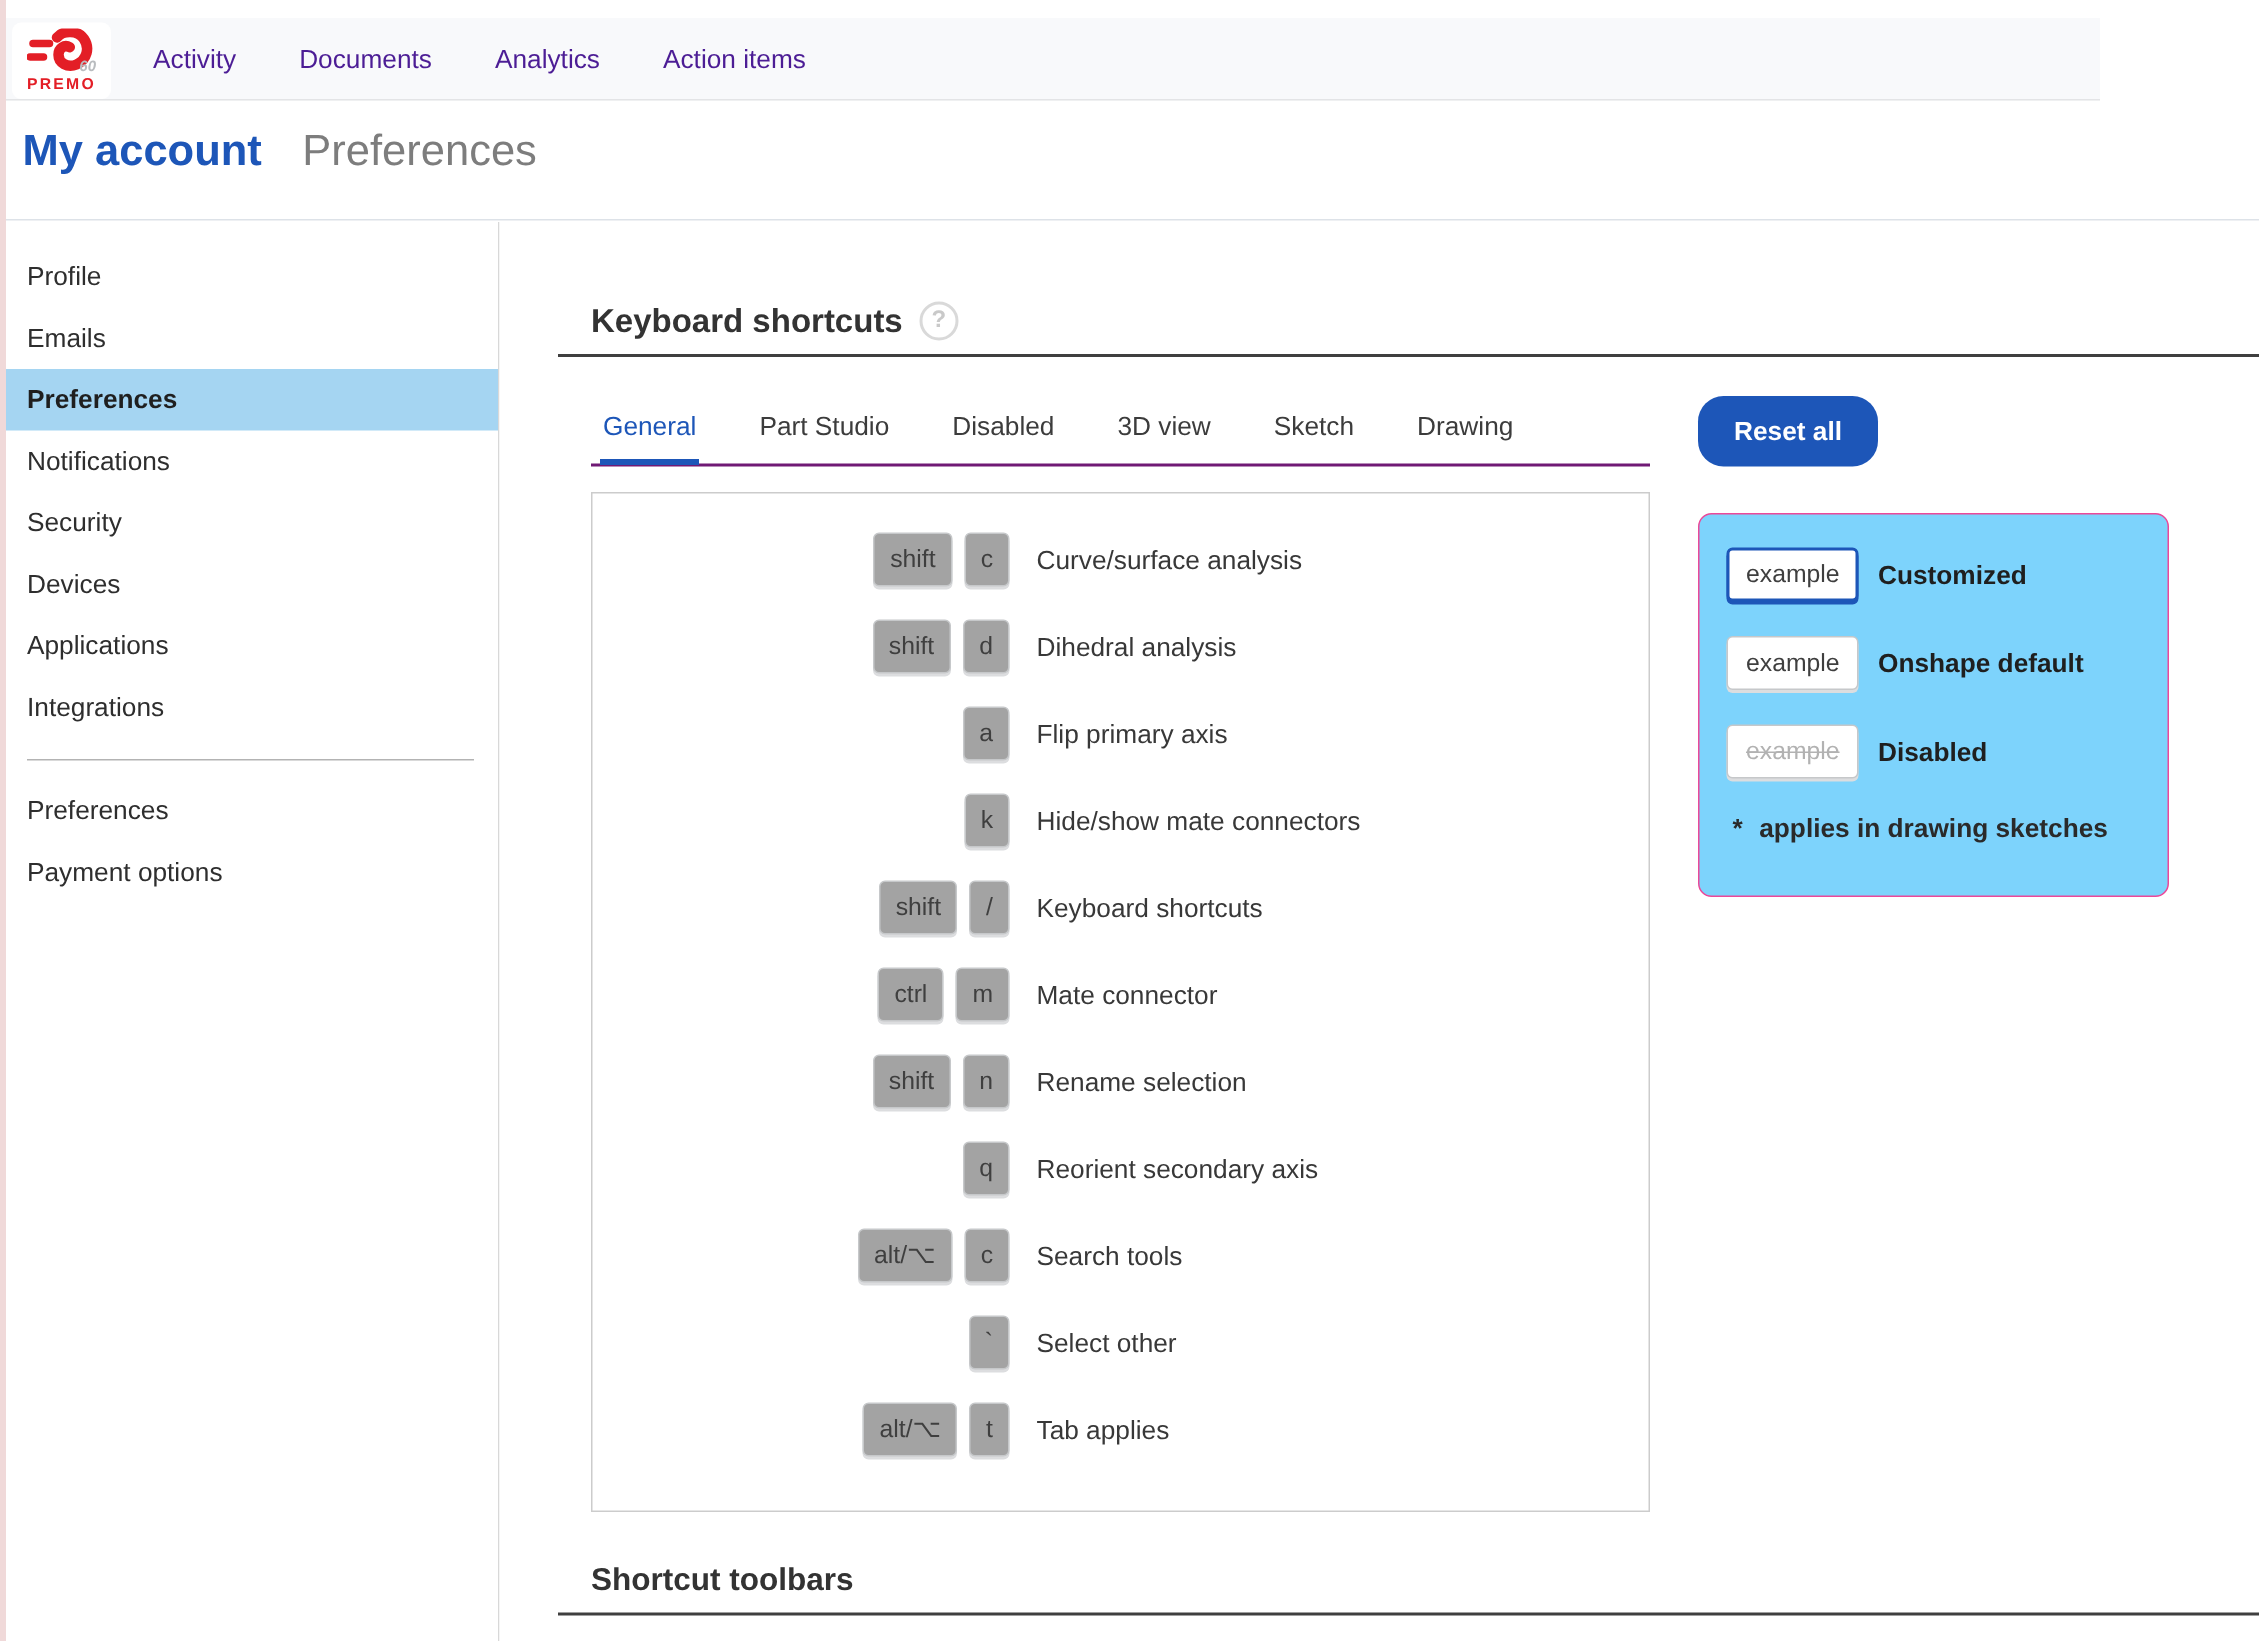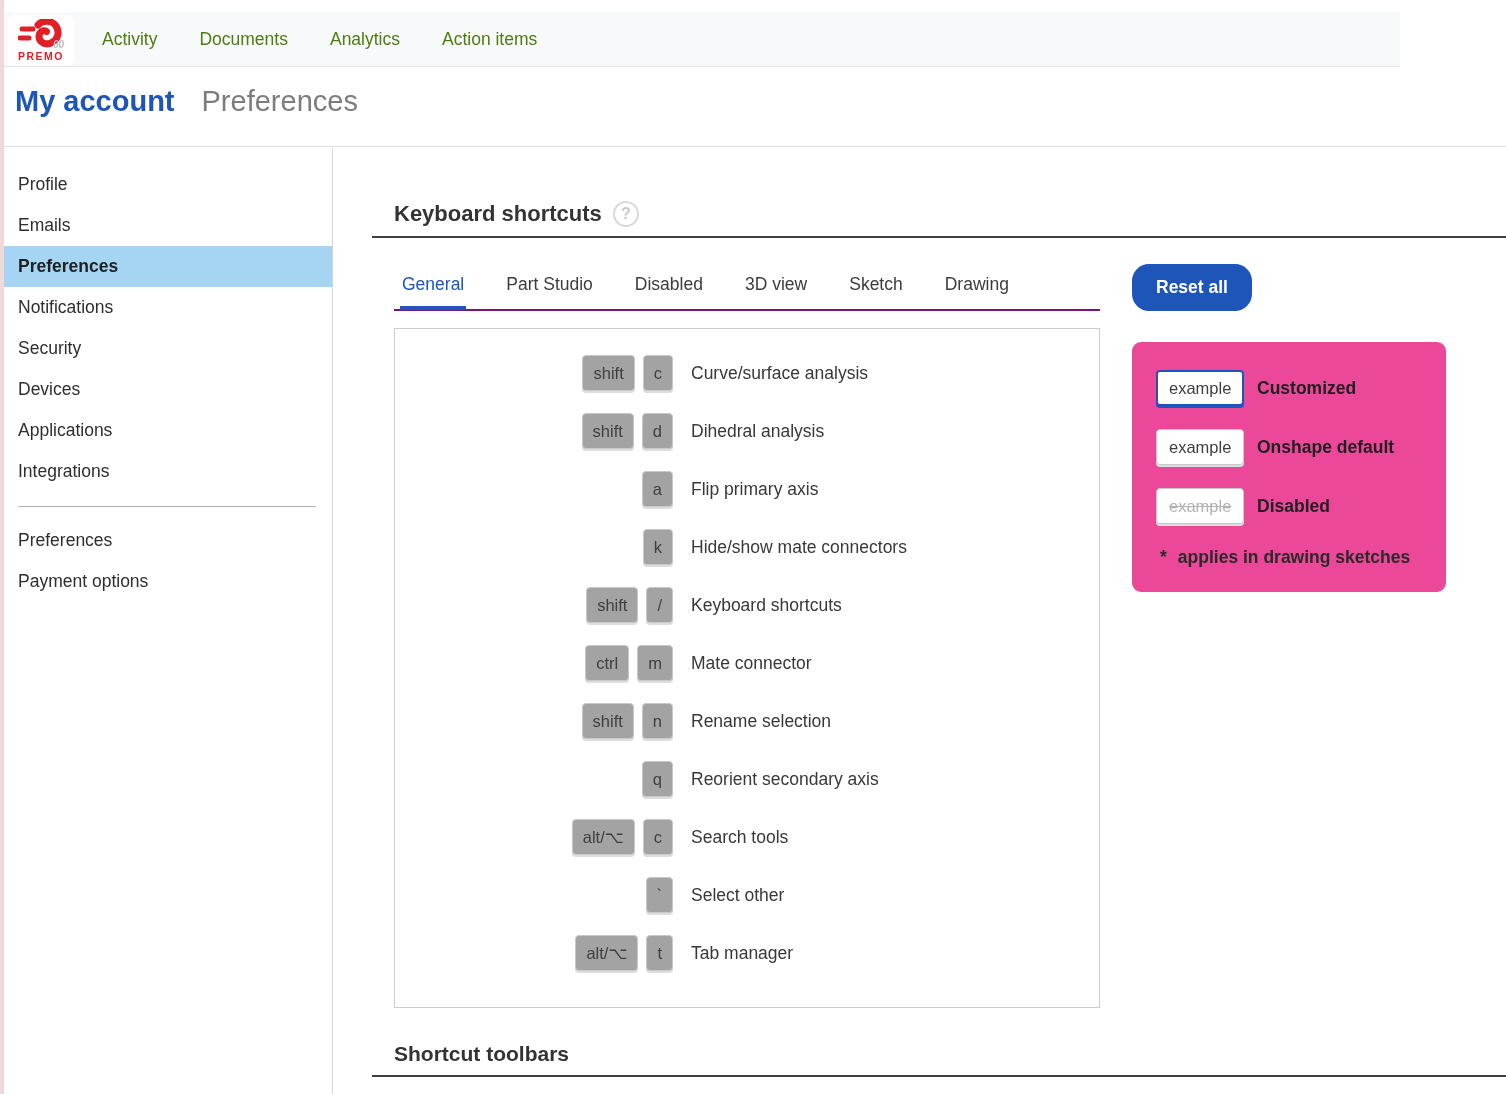--- a/index.html
+++ b/index.html
@@ -20,21 +20,21 @@
 
   
   .topbar{position:absolute;left:0;top:12px;width:1400px;height:55px;background:var(--topbar-bg);
     border-bottom:1px solid #e3e4e6;display:flex;align-items:center;z-index:10;}
   .logo-tile{width:66px;height:51px;background:#fff;border-radius:6px;margin-left:8px;margin-top:2px;
     display:flex;flex-direction:column;align-items:center;justify-content:center;cursor:pointer;position:relative;}
   .logo-tile svg{display:block;}
   .logo-word{color:var(--brand-red);font-weight:700;font-size:10.5px;letter-spacing:1.5px;line-height:10px;margin-top:-2px;}
   .logo-badge{position:absolute;right:10px;top:24px;font-size:10px;color:#b9bcbf;font-style:italic;font-weight:700;}
   .nav{display:flex;gap:42px;margin-left:28px;align-items:center;}
-  .nav a{font-size:17.5px;color:#4d7c0f;text-decoration:none;cursor:pointer;}
+  .nav a{font-size:17.5px;color:#4c1d95;text-decoration:none;cursor:pointer;}
 
   
   .page-header{position:absolute;left:0;top:56px;width:1506px;height:91px;background:#fff;
     border-bottom:1px solid #dde2e8;display:flex;align-items:center;padding-left:15px;}
   .page-header .acct{color:var(--accent-blue);font-size:29px;font-weight:700;cursor:pointer;}
   .page-header .sub{color:#7d7d7d;font-size:29px;margin-left:27px;}
 
   
   .sidebar{position:absolute;left:0;top:148px;width:333px;height:946px;border-right:1px solid var(--border-light);
     padding-top:16px;background:#fff;}
@@ -60,22 +60,22 @@
   .reset-btn{position:absolute;left:799px;top:116px;height:47px;padding:0 24px;background:var(--accent-blue);
     color:#fff;font-family:inherit;font-size:17.5px;font-weight:700;border:none;border-radius:17px;cursor:pointer;}
 
   .panel{margin:17px 0 0 61px;width:706px;height:680px;border:1px solid #cccccc;padding-top:15px;}
   .srow{display:flex;align-items:center;height:58px;}
   .keys{width:278px;display:flex;justify-content:flex-end;align-items:center;gap:8px;}
   .key{background:#a3a3a3;border:1px solid #c6c8ca;border-radius:4px;box-shadow:0 2px 0 #dcdddf;
     padding:6px 10px;font-size:16.5px;color:#3f3f3f;min-width:16px;text-align:center;line-height:22px;cursor:pointer;}
   .action{margin-left:18px;font-size:17.5px;color:#383838;}
 
-  .legend{position:absolute;left:799px;top:194px;width:314px;border:6px solid #ec4899;border-radius:9px;
-    background:#ec4899;padding:22px 16px 12px 18px;}
+  .legend{position:absolute;left:799px;top:194px;width:314px;border:1px solid #ec4899;border-radius:9px;
+    background:#7dd3fc;padding:22px 16px 28px 18px;}
   .lrow{display:flex;align-items:center;gap:13px;margin-bottom:23px;}
   .lkey{background:#fff;border:1px solid #c6c8ca;border-radius:4px;box-shadow:0 2px 0 #dcdddf;
     padding:6px 12px;font-size:16.5px;color:#3f3f3f;width:88px;text-align:center;line-height:22px;}
   .lkey.customized{border:2px solid var(--accent-blue);box-shadow:0 2px 0 var(--accent-blue);padding:5px 11px;}
   .lkey.disabled{color:#b2b2b2;text-decoration:line-through;}
   .llabel{font-size:17.5px;font-weight:700;color:#1f1f1f;}
   .lnote{display:flex;gap:11px;margin:6px 0 6px 4px;font-size:17.5px;font-weight:700;color:#2a2a2a;}
   .lnote .star{font-size:17.5px;}
 
   .footer-title{margin:34px 0 0 61px;font-size:21px;font-weight:700;color:#333;}
@@ -210,21 +210,21 @@
       <div class="keys">
           <span class="key">`</span>
         </div>
       <div class="action">Select other</div>
     </div>
     <div class="srow">
       <div class="keys">
           <span class="key">alt/⌥</span>
           <span class="key">t</span>
         </div>
-      <div class="action">Tab manager</div>
+      <div class="action">Tab applies</div>
     </div>
   </div>
 
   <div class="legend">
     <div class="lrow">
       <span class="lkey customized">example</span>
       <span class="llabel">Customized</span>
     </div>
     <div class="lrow">
       <span class="lkey">example</span>

